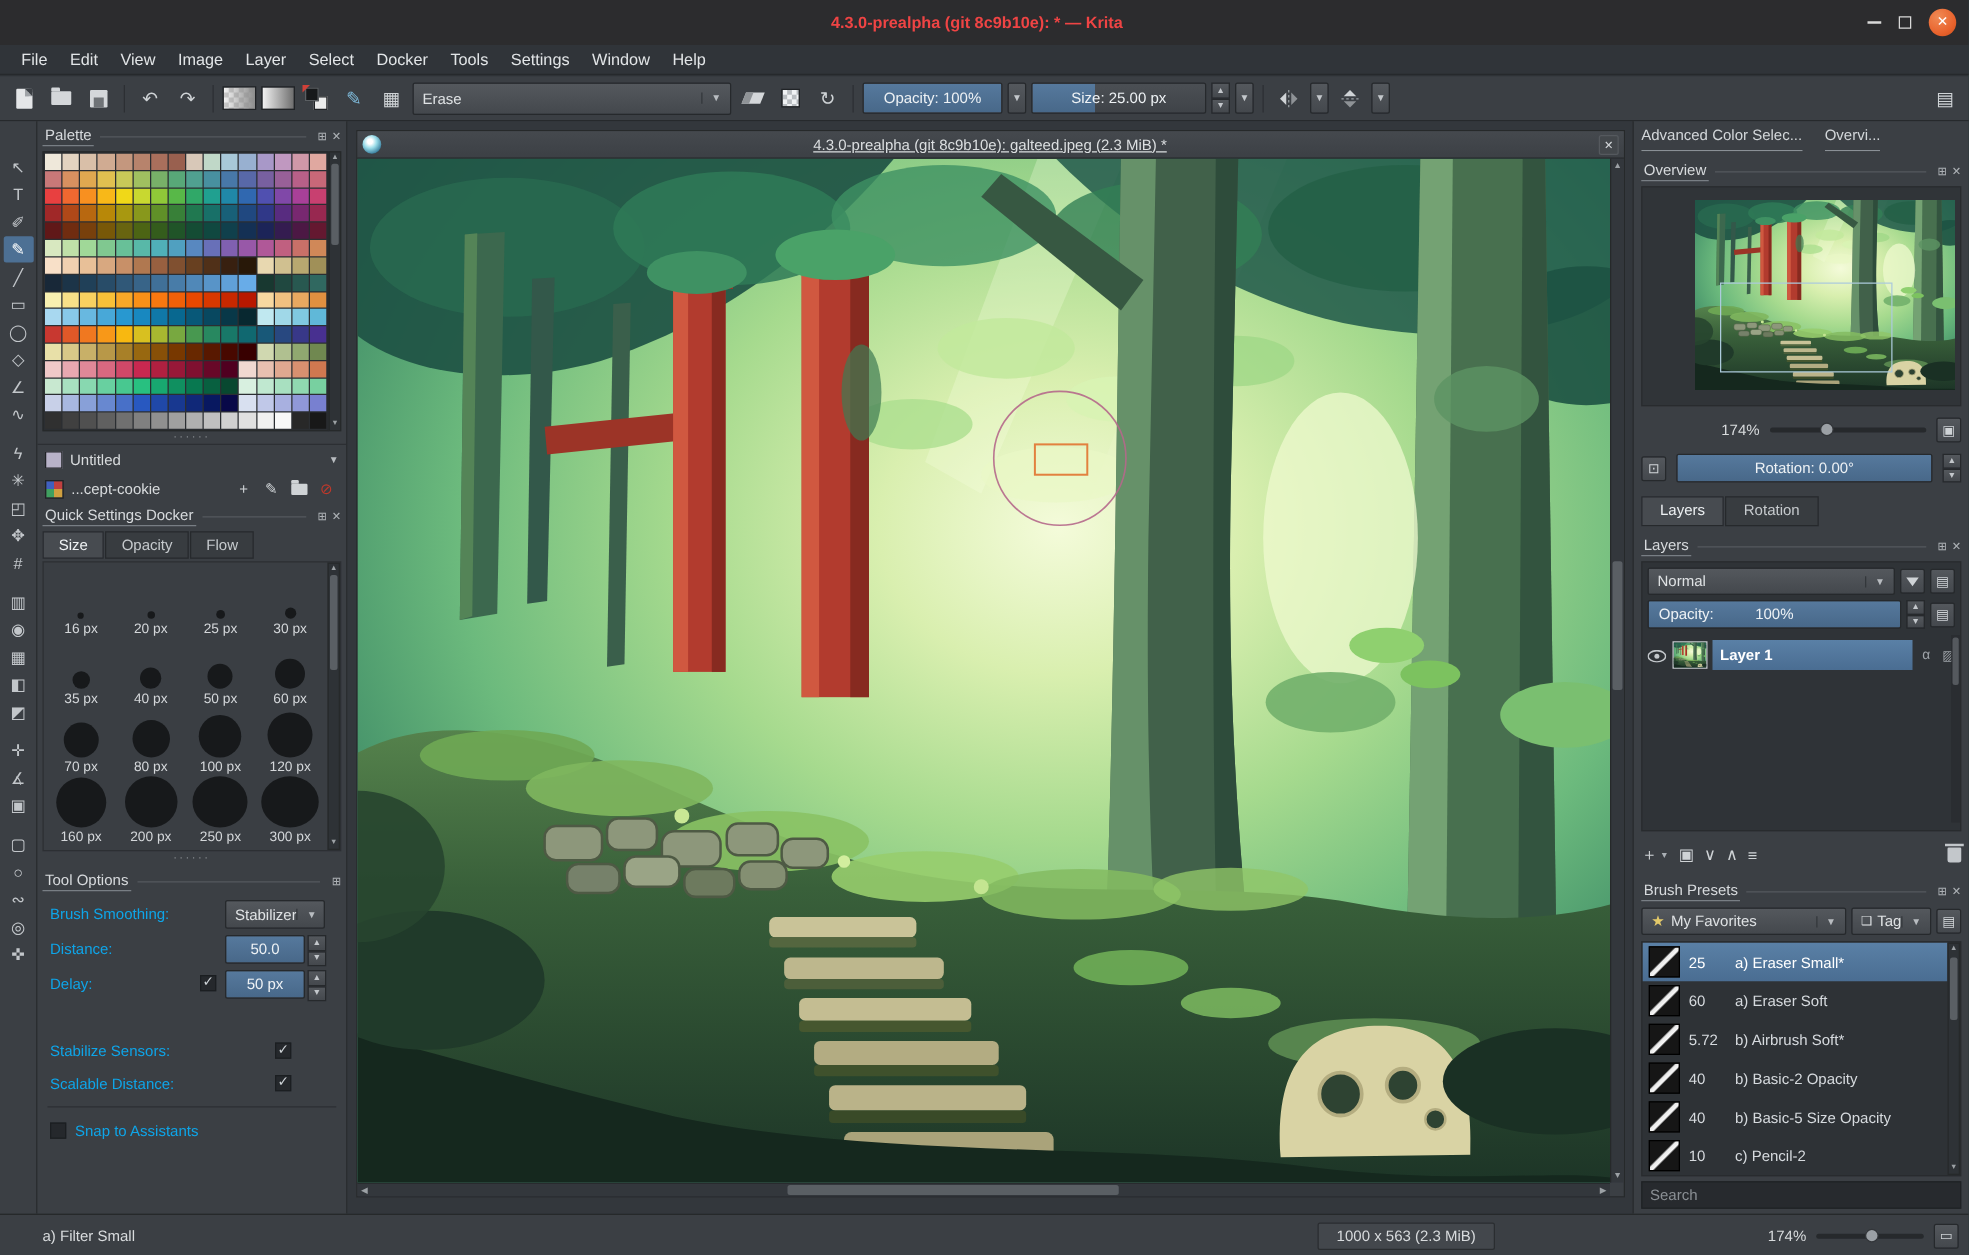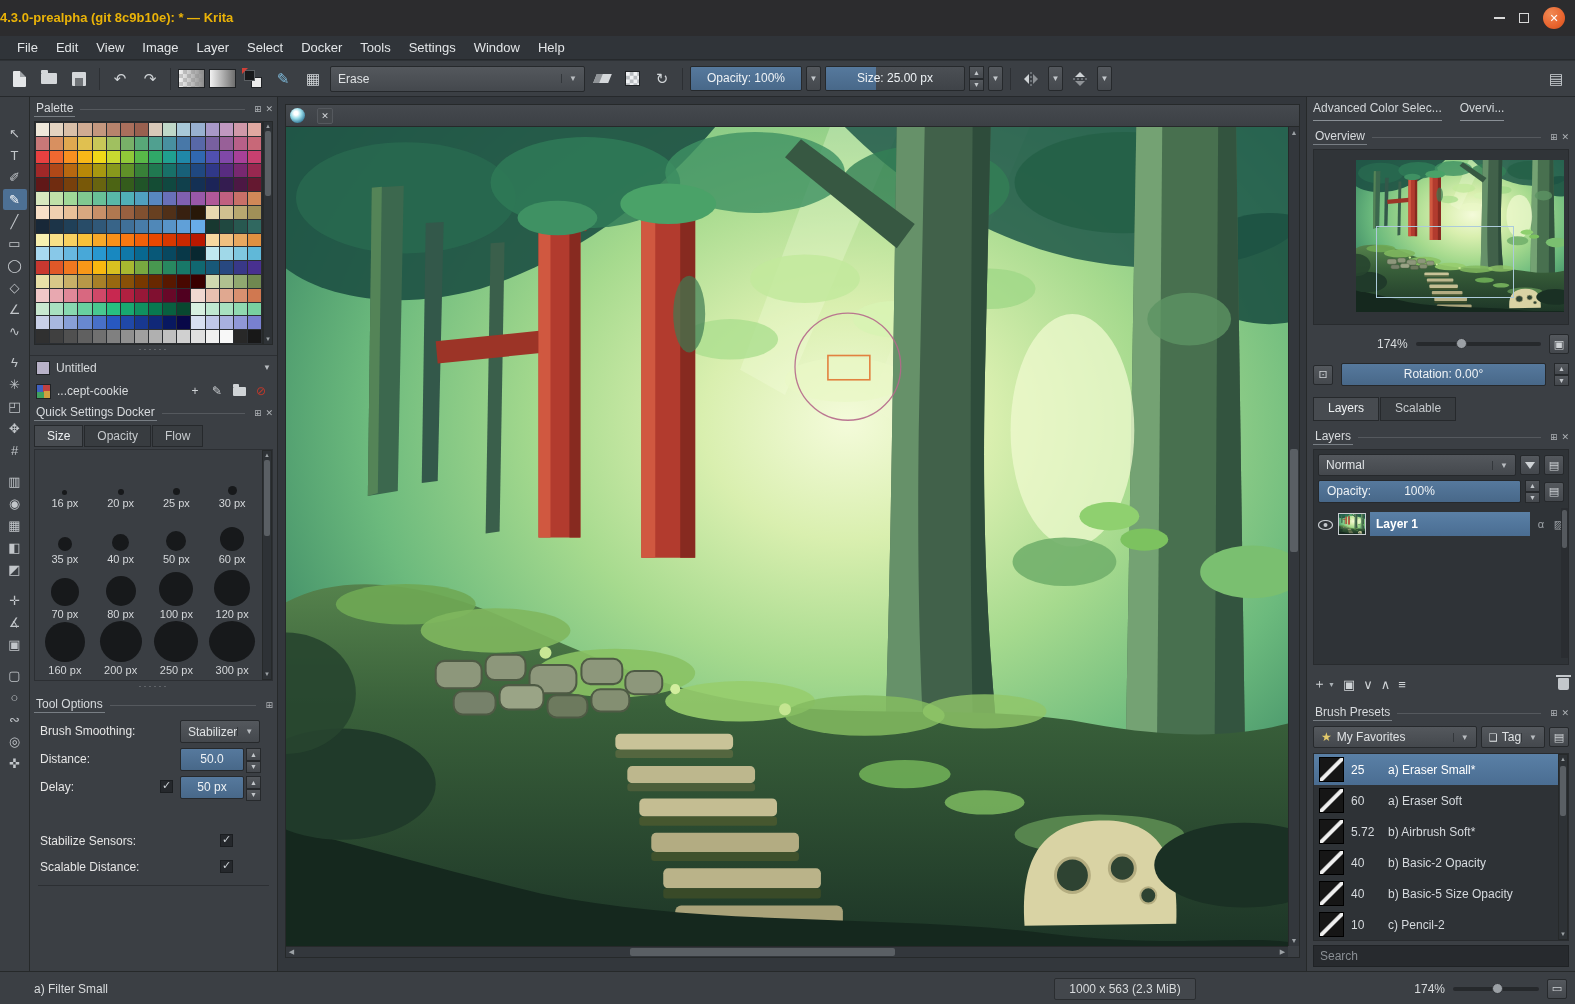--- a/index.html
+++ b/index.html
@@ -5,21 +5,21 @@
   * { box-sizing:border-box; margin:0; padding:0; }
   html,body { width:1575px; height:1004px; overflow:hidden; }
   body {
     font-family:"Liberation Sans","DejaVu Sans",sans-serif;
     font-size:12px; color:#d8dbdd; background:#2e3236; position:relative;
     -webkit-font-smoothing:antialiased;
   }
   
   #titlebar { position:absolute; top:0; left:0; right:0; height:36px; background:#2c2c2e; }
   .win-title { position:absolute; left:0; right:12px; top:0; height:36px; line-height:36px;
-    font-weight:bold; font-size:13px; color:#eab308; }
+    text-align:center; font-weight:bold; font-size:13px; color:#ef4444; }
   .win-controls { position:absolute; right:10px; top:0; height:36px; display:flex; align-items:center; gap:14px; }
   .wc-min { width:11px; height:2px; background:#d9d9d9; display:inline-block; }
   .wc-max { width:10px; height:10px; border:1.5px solid #d9d9d9; display:inline-block; }
   .wc-close { width:22px; height:22px; border-radius:50%;
     background:radial-gradient(circle at 35% 30%, #f08а55, #e9642e 60%, #cf4e1a);
     background:radial-gradient(circle at 35% 30%, #f08a55, #e9642e 60%, #cf4e1a);
     color:#fff; font-size:11px; line-height:22px; text-align:center; }
   
   #menubar { position:absolute; top:36px; left:0; right:0; height:24px; background:#303439;
     display:flex; align-items:center; padding-left:8px; border-bottom:1px solid #26292c; }
@@ -107,21 +107,21 @@
   .qs-tabs { position:absolute; left:4px; right:4px; display:flex; gap:1px; }
   .qtab { padding:3px 12px; background:#383c40; border:1px solid #26292c; color:#c6cacd; font-size:12px; }
   .qtab.active { background:#474b50; color:#eef1f3; }
   #size-wrap { position:absolute; left:4px; right:4px; top:352px; height:232px; display:flex;
     background:#3a3e43; border:1px solid #2c2f33; }
   #size-grid { flex:1; display:grid; grid-template-columns:repeat(4,1fr); padding:4px 2px;text-align:center; }
   .size-cell { display:flex; flex-direction:column; align-items:center; justify-content:flex-end; height:55px; }
   .size-dot { background:#17191b; border-radius:50%; margin-bottom:2px; }
   .size-label { font-size:11px; color:#d4d7da; }
   .to-row { position:absolute; left:0; right:0; height:26px; }
-  .to-label { position:absolute; left:10px; top:5px; color:#e5e5e5; }
+  .to-label { position:absolute; left:10px; top:5px; color:#0ea5e9; }
   .to-label.disabled { color:#83878c; }
   .to-combo { position:absolute; left:150px; width:80px; top:1px; height:23px; }
   .to-spin { position:absolute; left:150px; width:64px; top:1px; height:23px; border:1px solid #26292c;
     background:linear-gradient(#56799d,#486889); color:#eef2f5; text-align:center; line-height:21px; border-radius:2px; }
   .to-arrows { position:absolute; left:216px; top:1px; }
   .cb { width:13px; height:13px; background:#25282c; border:1px solid #1b1e21; position:relative; display:inline-block; }
   .cb.checked::after { content:"✓"; position:absolute; left:1px; top:-2px; font-size:11px; color:#cdd2d6; }
   .cb.dim::after { color:#8d9196; }
   .to-divider { position:absolute; left:8px; right:8px; border-top:1px solid #2c2f33; }
   
@@ -862,26 +862,31 @@
       </div>
       <div class="to-row" style="top:732px">
         <span class="to-label">Stabilize Sensors:</span>
         <span class="cb checked" style="position:absolute;left:190px;top:5px"></span>
       </div>
       <div class="to-row" style="top:758px">
         <span class="to-label">Scalable Distance:</span>
         <span class="cb checked" style="position:absolute;left:190px;top:5px"></span>
       </div>
       <div class="to-divider" style="top:788px"></div>
+      <div class="to-row" style="top:796px">
+        <span class="cb" style="position:absolute;left:10px;top:5px"></span>
+        <span class="to-label" style="left:30px">Snap to Assistants</span>
+      </div>
     </div>
 
     <div id="mdi">
       <div id="subwindow">
         <div id="sub-titlebar">
           <span class="krita-logo"></span>
+          <span id="doc-title">4.3.0-prealpha (git 8c9b10e): galteed.jpeg (2.3 MiB) *</span>
           <span class="sub-close">✕</span>
         </div>
         <div id="sub-body">
           <div id="canvas-holder">
             <svg class="art" viewBox="0 0 1004 810" preserveAspectRatio="none">
               <use href="#forest"></use>
               <g>
                 <circle cx="563" cy="237" r="53" fill="none" stroke="#b5688b" stroke-width="1.3" opacity="0.9"></circle>
                 <rect x="543" y="226" width="42" height="24" fill="none" stroke="#e2813f" stroke-width="1.6"></rect>
               </g>
@@ -934,21 +939,21 @@
         <span class="val-bar" style="flex:1">
             <span class="c">Rotation: 0.00°</span>
           </span>
         <span class="spincol" style="height:23px">
             <span>▲</span>
             <span>▼</span>
           </span>
       </div>
       <div class="rp-abs" style="top:300px;height:24px;display:flex;gap:1px">
         <span class="lc-tab active">Layers</span>
-        <span class="lc-tab">Scalable</span>
+        <span class="lc-tab">Rotation</span>
       </div>
       <div class="docker-header" style="top:330px;left:6px;right:6px">
         <span class="dtitle">Layers</span>
         <span class="hline"></span>
         <span class="hicon">⊞</span>
         <span class="hicon">✕</span>
       </div>
       <div id="layers-body">
         <div class="lb-row">
           <div class="combo" style="flex:1;height:22px">

